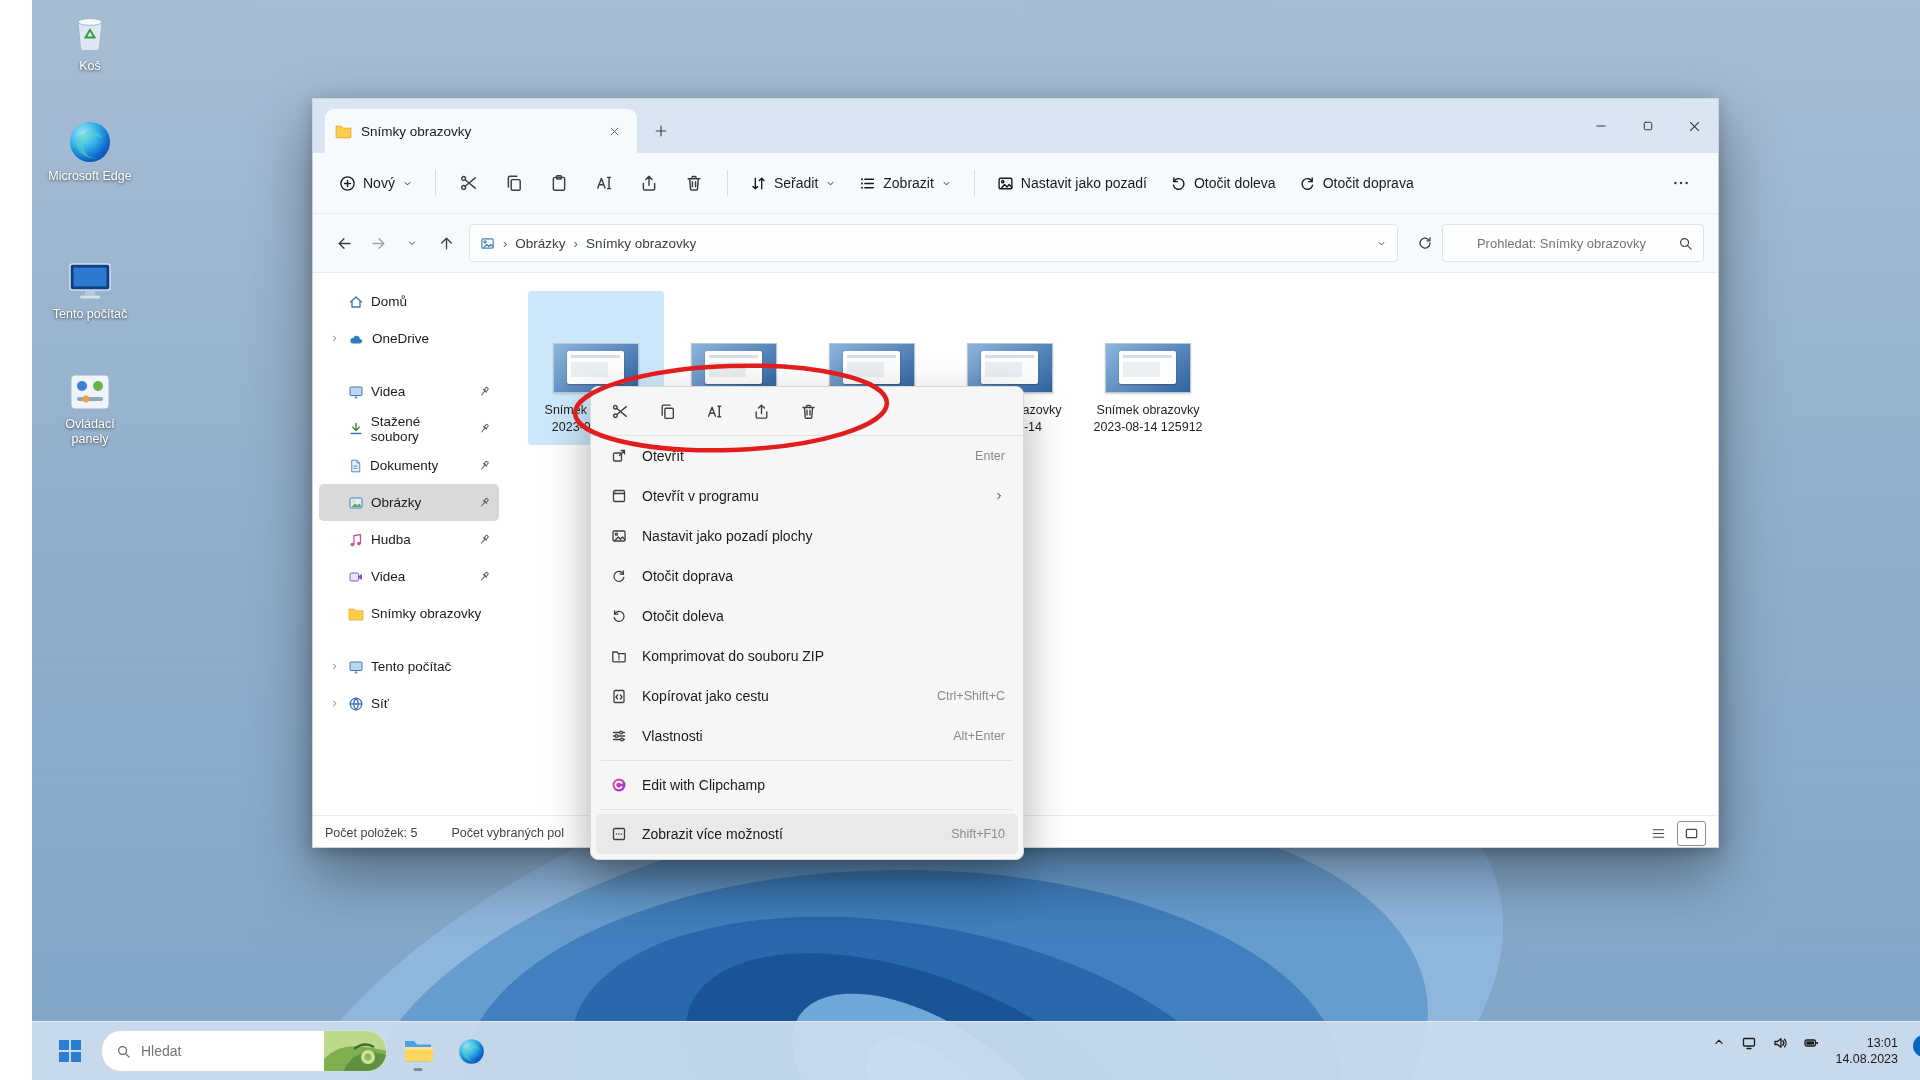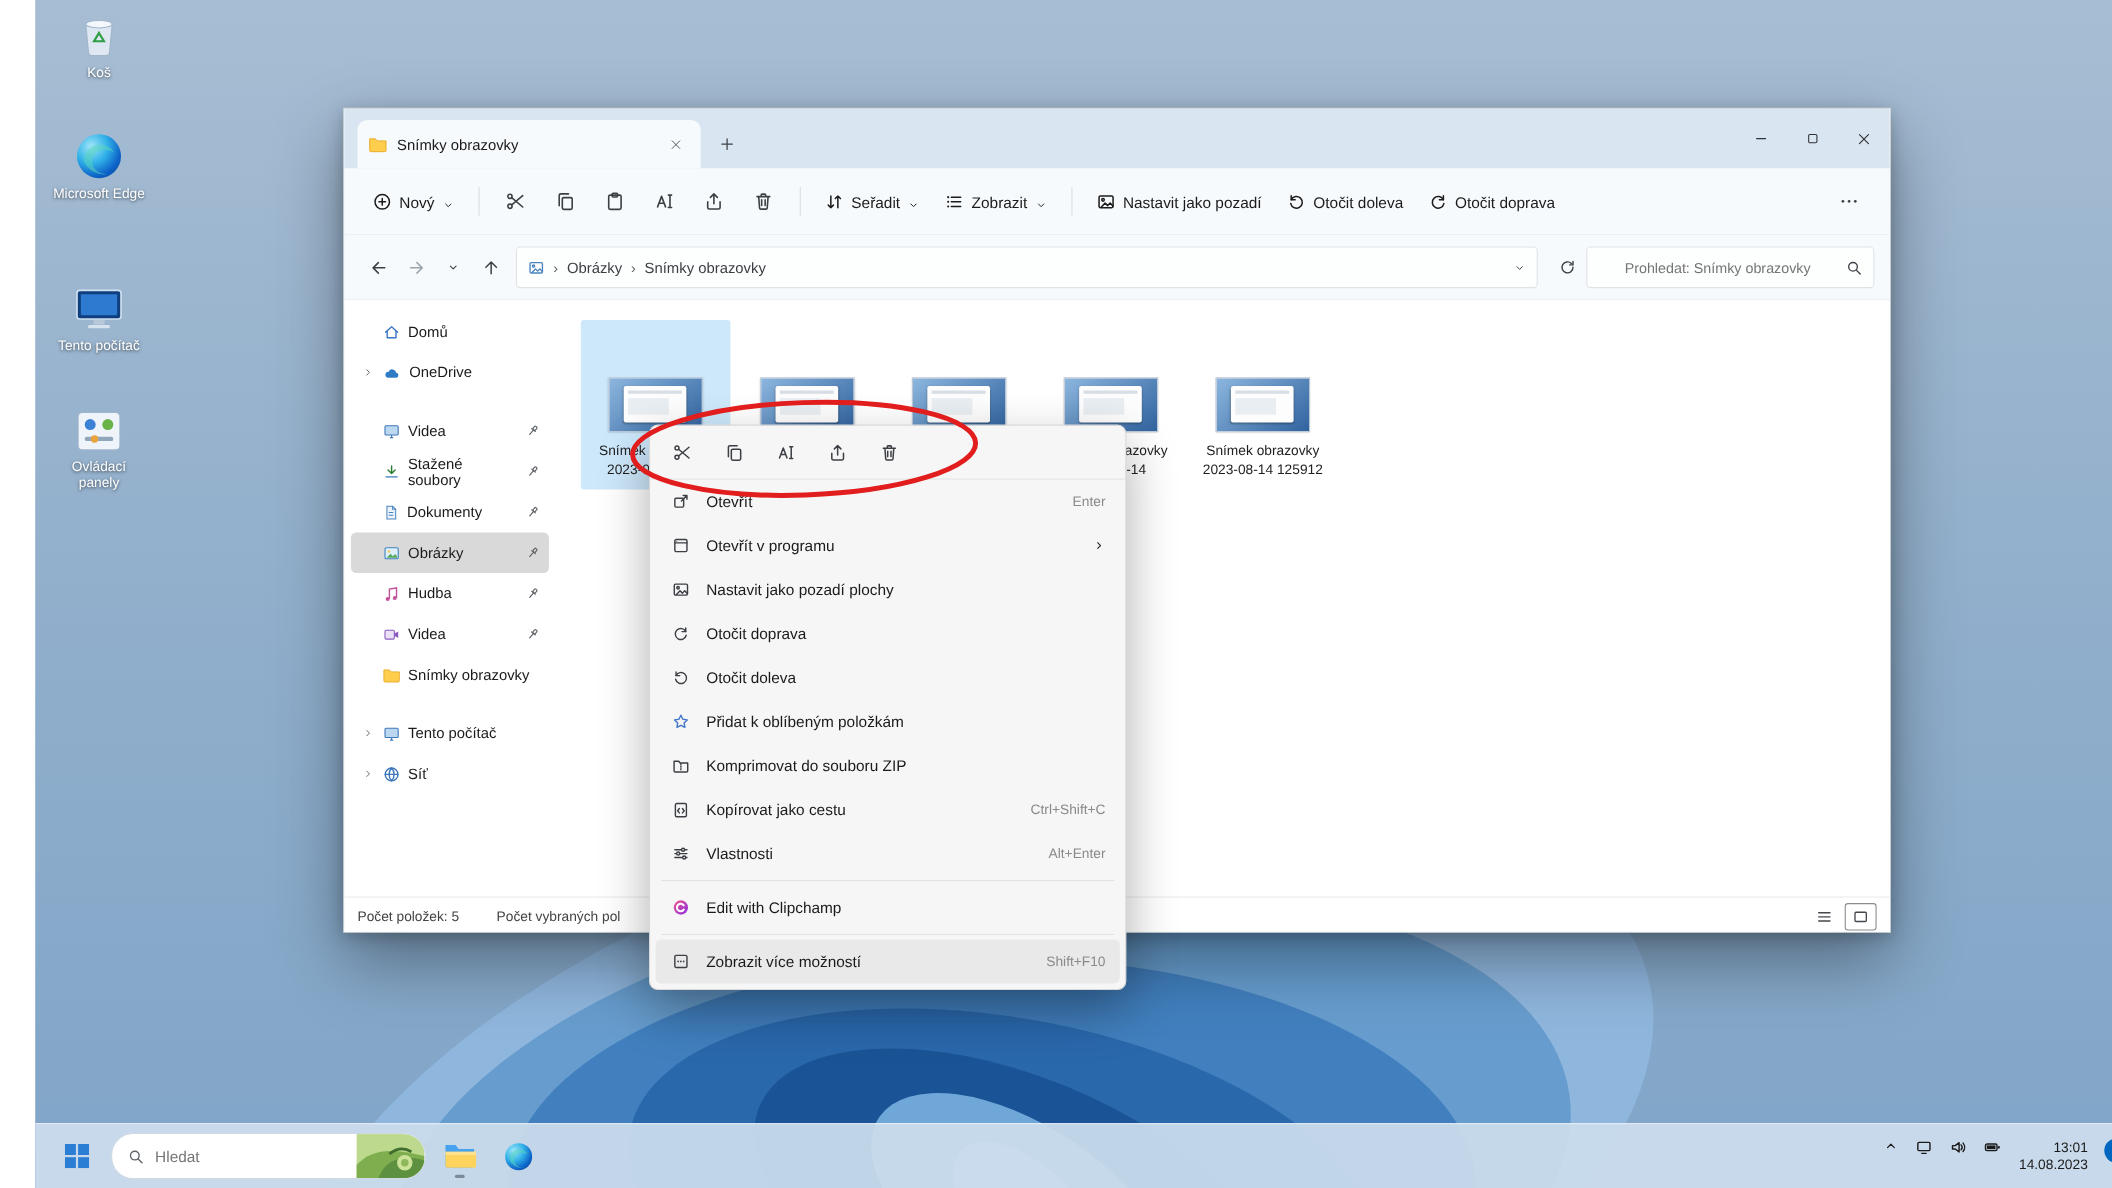--- a/index.html
+++ b/index.html
@@ -24,21 +24,21 @@
   .titlebar{height:54px;background:#d9e5f1;display:flex;align-items:flex-end;position:relative;}
   .tab{margin-left:12px;height:44px;width:292px;background:#f7fafc;border-radius:9px 9px 0 0;
     display:flex;align-items:center;padding:0 10px;gap:9px;font-size:13.5px;}
   .tabclose{margin-left:auto;width:26px;height:26px;border-radius:4px;display:flex;align-items:center;justify-content:center;color:#50555b;}
   .newtab{width:32px;height:32px;margin:0 0 6px 8px;border-radius:5px;display:flex;align-items:center;justify-content:center;color:#3c4046;}
   .wctrl{position:absolute;right:0;top:0;height:54px;display:flex;}
   .wbtn{width:47px;height:100%;display:flex;align-items:center;justify-content:center;color:#2f3237;}
 
   .toolbar{height:60px;background:#f7fafc;display:flex;align-items:center;padding:0 16px;gap:3px;
     border-bottom:1px solid #e8ebef;color:#3c3f44;}
-  .tbtn{display:flex;align-items:flex-end;gap:7px;padding:7px 10px;border-radius:5px;font-size:14px;color:#1b1b1b;}
+  .tbtn{display:flex;align-items:center;gap:7px;padding:7px 10px;border-radius:5px;font-size:14px;color:#1b1b1b;}
   .ibtn{width:42px;height:36px;display:flex;align-items:center;justify-content:center;border-radius:5px;color:#3c3f44;}
   .tdiv{width:1px;height:26px;background:#d9dde2;margin:0 9px;}
   .moreb{margin-left:auto;}
 
   .addr{height:58px;background:#f7fafc;display:flex;align-items:center;padding:0 14px;
     border-bottom:1px solid #e8ebef;color:#3c3f44;}
   .navbtn{width:34px;height:34px;display:flex;align-items:center;justify-content:center;border-radius:5px;}
   .crumbbox{flex:1;height:36px;border:1px solid #dfe3e8;background:#fdfefe;border-radius:4px;
     display:flex;align-items:center;padding:0 10px;gap:8px;font-size:13.5px;margin:0 10px 0 6px;}
   .crumb-sep{color:#5f6368;font-size:13px;}
@@ -708,29 +708,20 @@
         <svg class="icsvg" width="16" height="16" viewBox="0 0 16 16">
             <path d="M3.6 6.2 A5 5 0 1 1 3.2 9.5"></path>
             <path d="M3.6 2.8 v3.4 h3.4"></path>
           </svg>
       </span>
       <span class="ilbl">Otočit doleva</span>
       <span class="sc"></span>
     </div>
     <div class="citem">
       <span class="micon icon">
-        <svg class="icsvg" width="16" height="16" viewBox="0 0 16 16" style="color:#4478cc;">
-            <path d="M8 2.2 l1.8 3.7 4 .55 -2.9 2.8 .7 4 -3.6 -1.9 -3.6 1.9 .7 -4 -2.9 -2.8 4 -.55z"></path>
-          </svg>
-      </span>
-      <span class="ilbl">Přidat k oblíbeným položkám</span>
-      <span class="sc"></span>
-    </div>
-    <div class="citem">
-      <span class="micon icon">
         <svg class="icsvg" width="16" height="16" viewBox="0 0 16 16">
             <path d="M1.8 4 h4.2 l1.3 1.6 h6.9 v7.2 a1 1 0 0 1 -1 1 H2.8 a1 1 0 0 1 -1 -1z"></path>
             <path d="M8 6 v1 M8 8.4 v1 M8 10.8 v1"></path>
           </svg>
       </span>
       <span class="ilbl">Komprimovat do souboru ZIP</span>
       <span class="sc"></span>
     </div>
     <div class="citem">
       <span class="micon icon">

